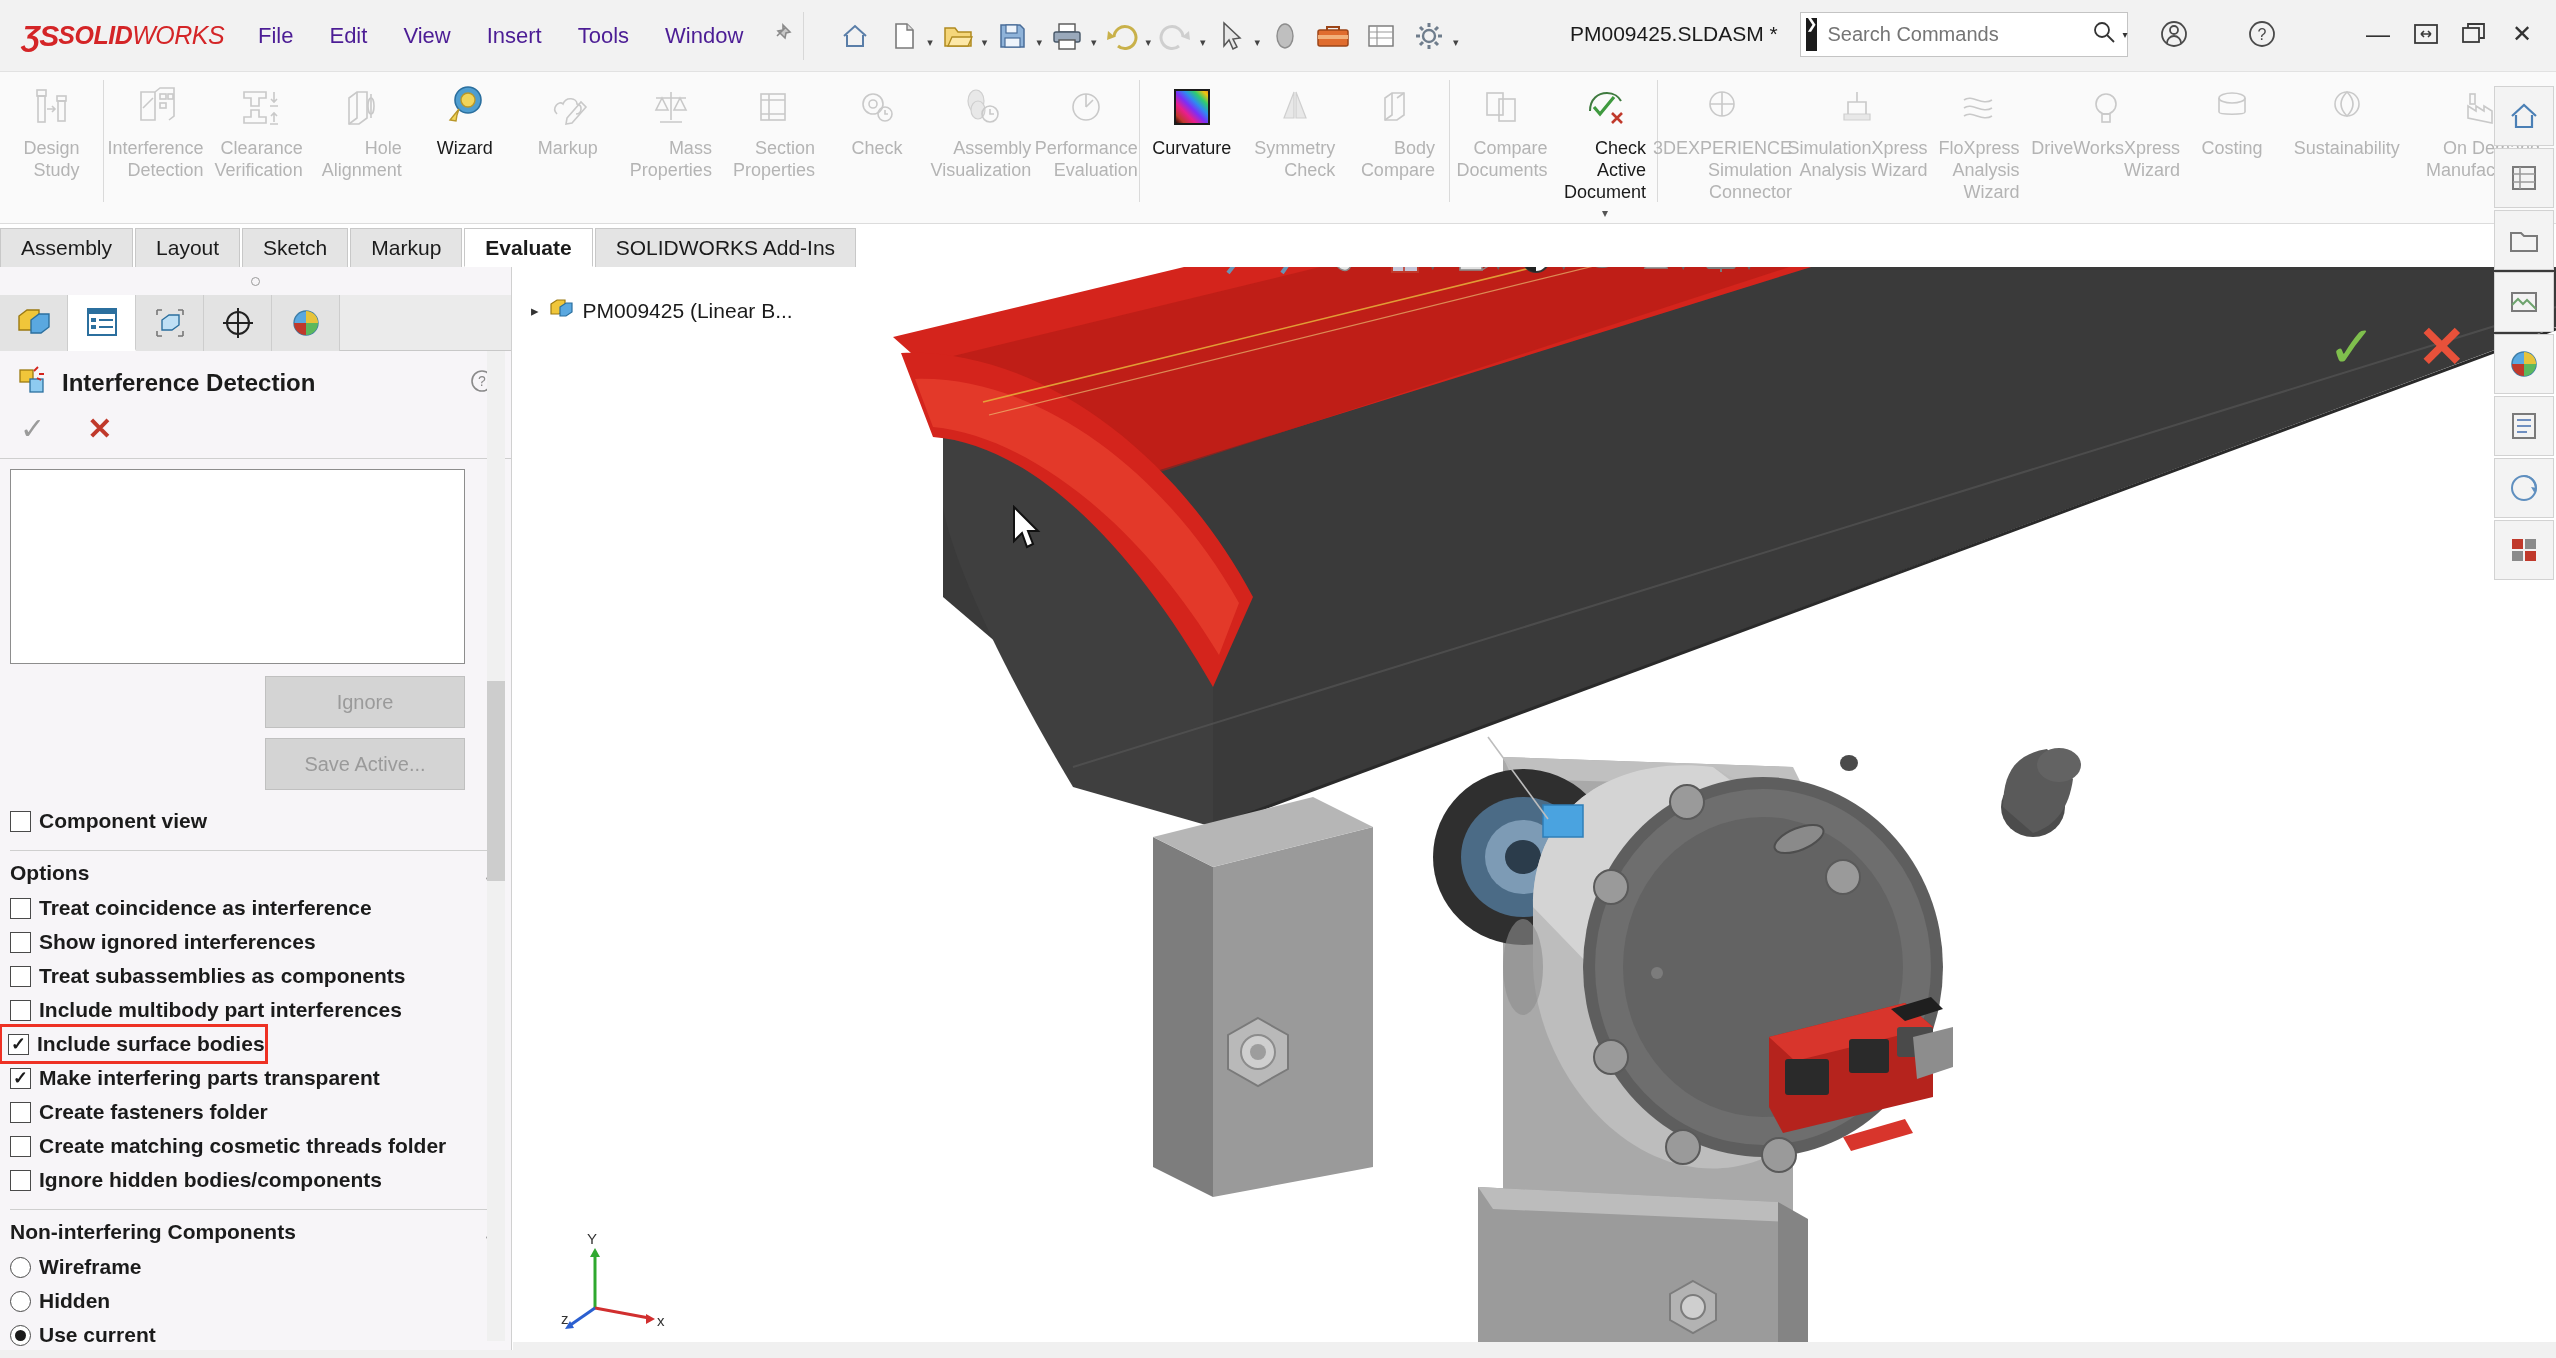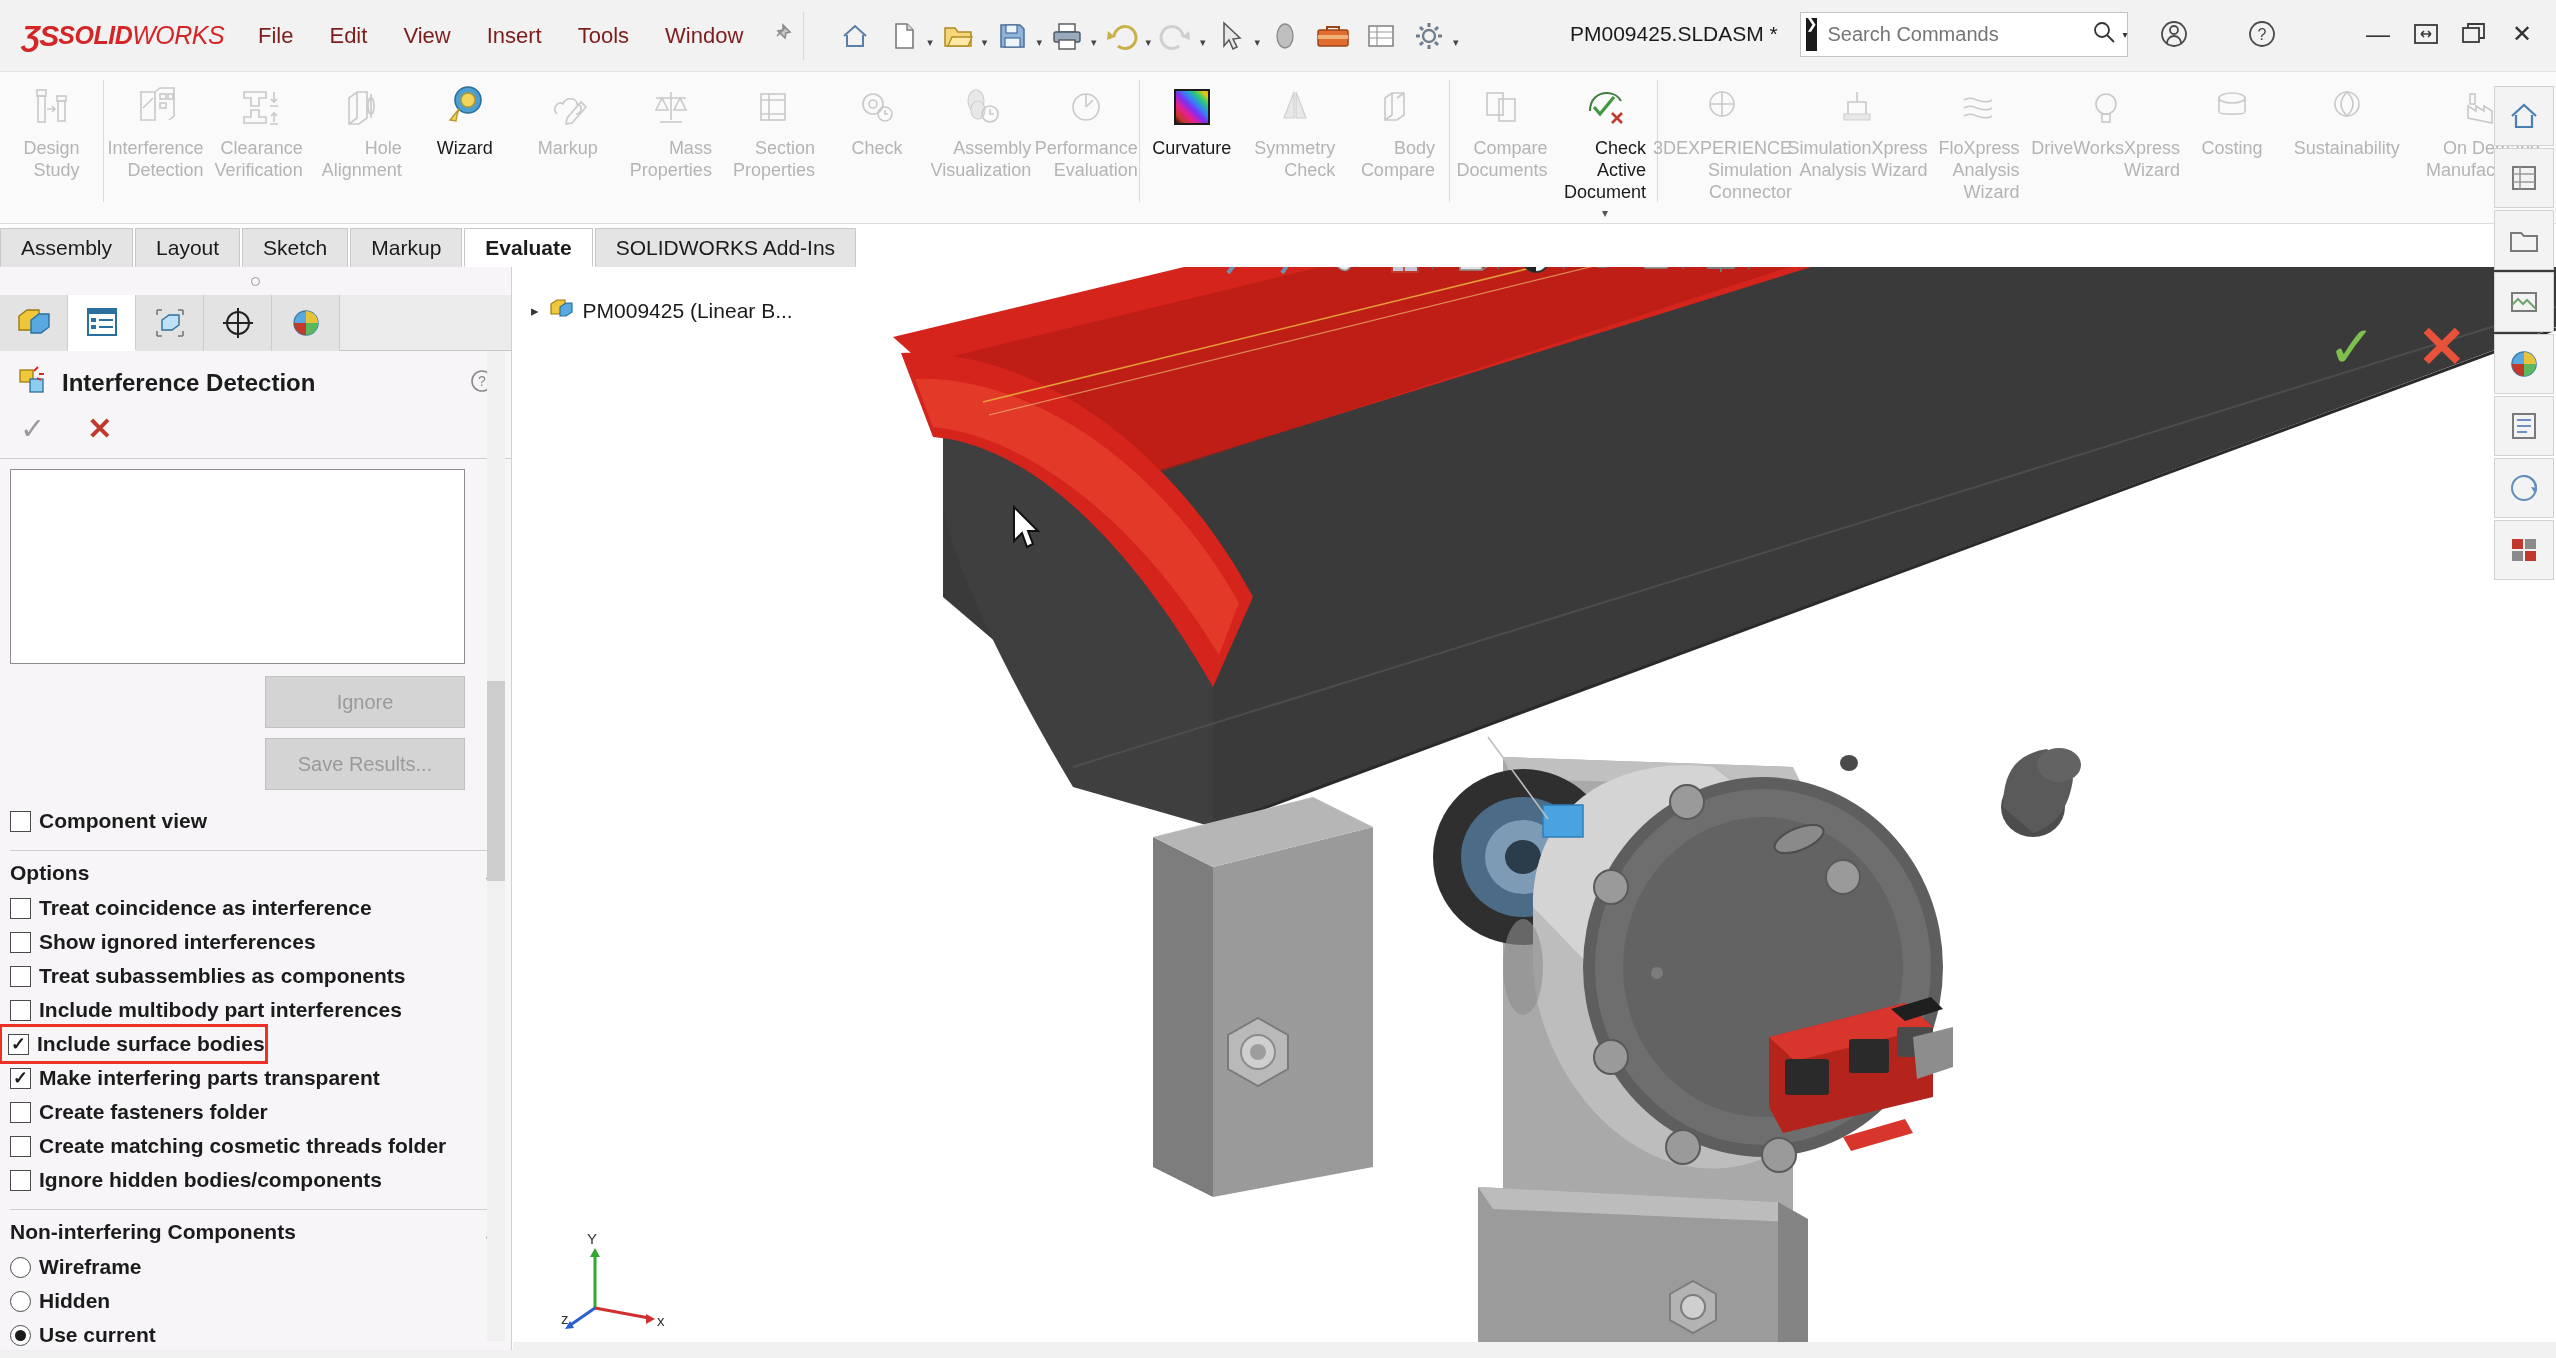--- a/index.html
+++ b/index.html
@@ -20,21 +20,21 @@
     border-bottom: 1px solid #e2e2e2;
   }
   .sw-logo { display: flex; align-items: center; margin-left: 22px; width: 200px; }
   .sw-logo .ds { font-size: 30px; color: #d42527; font-weight: bold; font-style: italic;
      font-family: "Liberation Sans", sans-serif; letter-spacing: -1px;}
   .sw-logo .solid { font-size: 25px; color: #d42527; font-weight: bold; font-style: italic; letter-spacing: -0.5px;}
   .sw-logo .works { font-size: 25px; color: #d42527; font-weight: normal; font-style: italic; letter-spacing: -0.5px;}
 
   .menubar { display: flex; align-items: center; gap: 0px; margin-left: 18px; }
   .menubar .mi {
-    font-size: 22px; color: #7f1d1d; padding: 6px 18px; cursor: default;
+    font-size: 22px; color: #4c1d95; padding: 6px 18px; cursor: default;
   }
   .pin-icon { margin-left: 10px; font-size: 20px; color: #888; }
 
   .tb-sep { width: 1px; height: 48px; background: #d8d8d8; margin: 0 10px; }
 
   .tb-icons { display: flex; align-items: center; margin-left: 18px; gap: 2px; }
   .tb-btn {
     width: 46px; height: 50px; display: flex; align-items: center; justify-content: center;
     position: relative; cursor: default;
   }
@@ -1030,21 +1030,21 @@
     <div class="lp-okrow">
       <span class="lp-ok">✓</span>
       <span class="lp-cancel">✕</span>
     </div>
     <div class="lp-divider"></div>
 
     <div class="resultbox"></div>
 
     <div class="btnrow">
       <div class="lp-btn">Ignore</div>
-      <div class="lp-btn">Save Results...</div>
+      <div class="lp-btn">Save Active...</div>
     </div>
 
     <div style="margin-top:14px">
       <div class="chkrow">
         <span class="cbox"></span>
         <span>Component view</span>
       </div>
     </div>
     <div class="lp-divider" style="margin:12px 22px 0 10px"></div>
 

